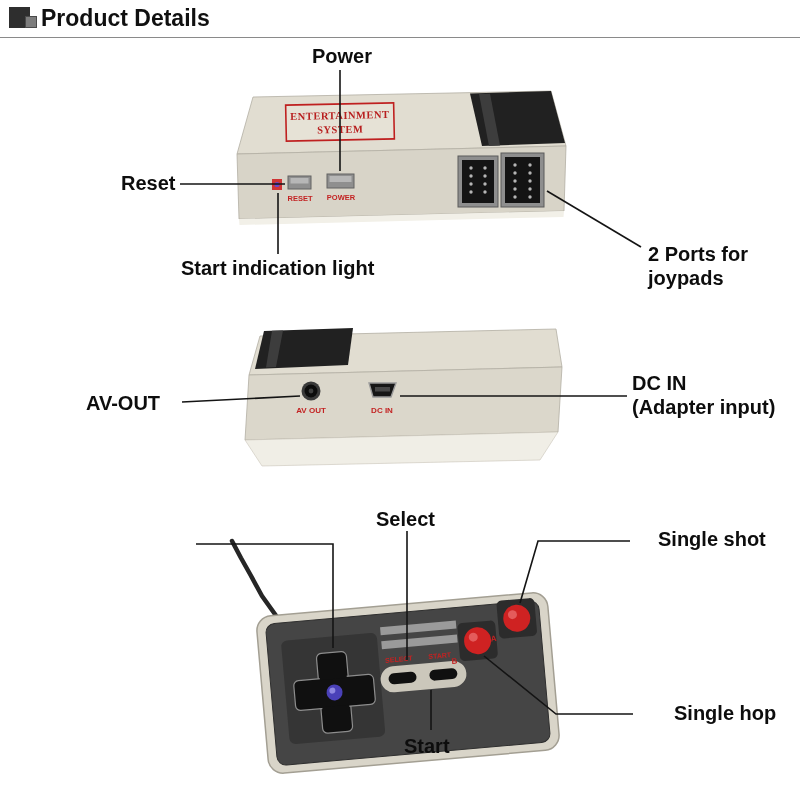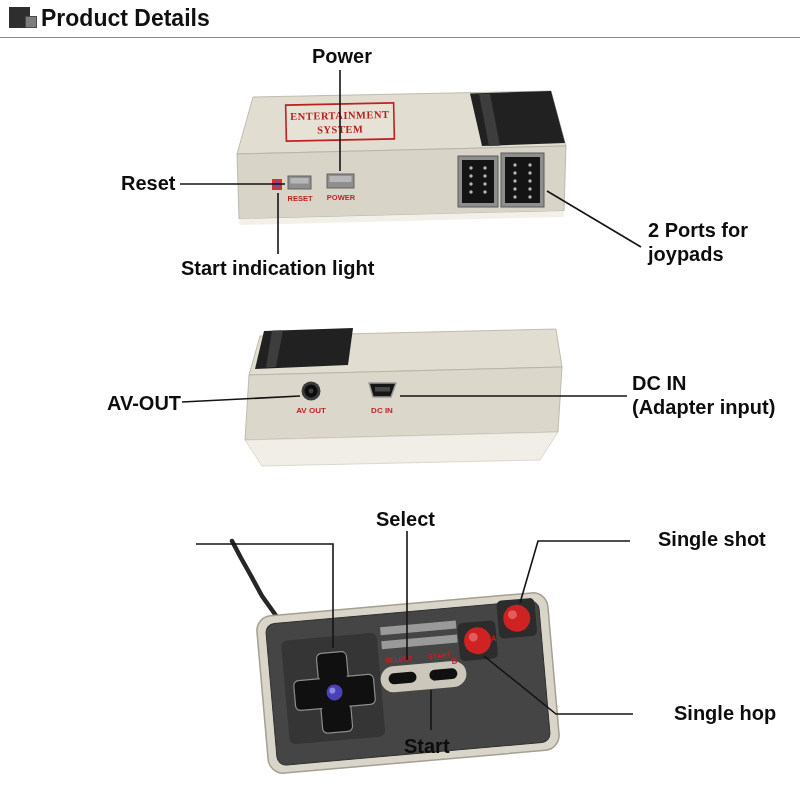--- a/index.html
+++ b/index.html
@@ -179,26 +179,26 @@
       <path d="M431,730 V690"></path>
     </g>
   </svg>
 
   <div class="callout" style="left:312px; top:44px">Power</div>
 
   <div class="callout" style="left:121px; top:171px">Reset</div>
 
   <div class="callout" style="left:181px; top:256px">Start indication light</div>
 
-  <div class="callout" style="left:648px; top:218px">
+  <div class="callout" style="left:648px; top:242px">
     <div>2 Ports for</div>
     <div>joypads</div>
   </div>
 
-  <div class="callout" style="left:107px; top:391px">AV-OUT</div>
+  <div class="callout" style="left:86px; top:391px">AV-OUT</div>
 
   <div class="callout" style="left:632px; top:371px">
     <div>DC IN</div>
     <div>(Adapter input)</div>
   </div>
 
 
   <div class="callout" style="left:376px; top:507px">Select</div>
 
   <div class="callout" style="left:658px; top:527px">Single shot</div>

